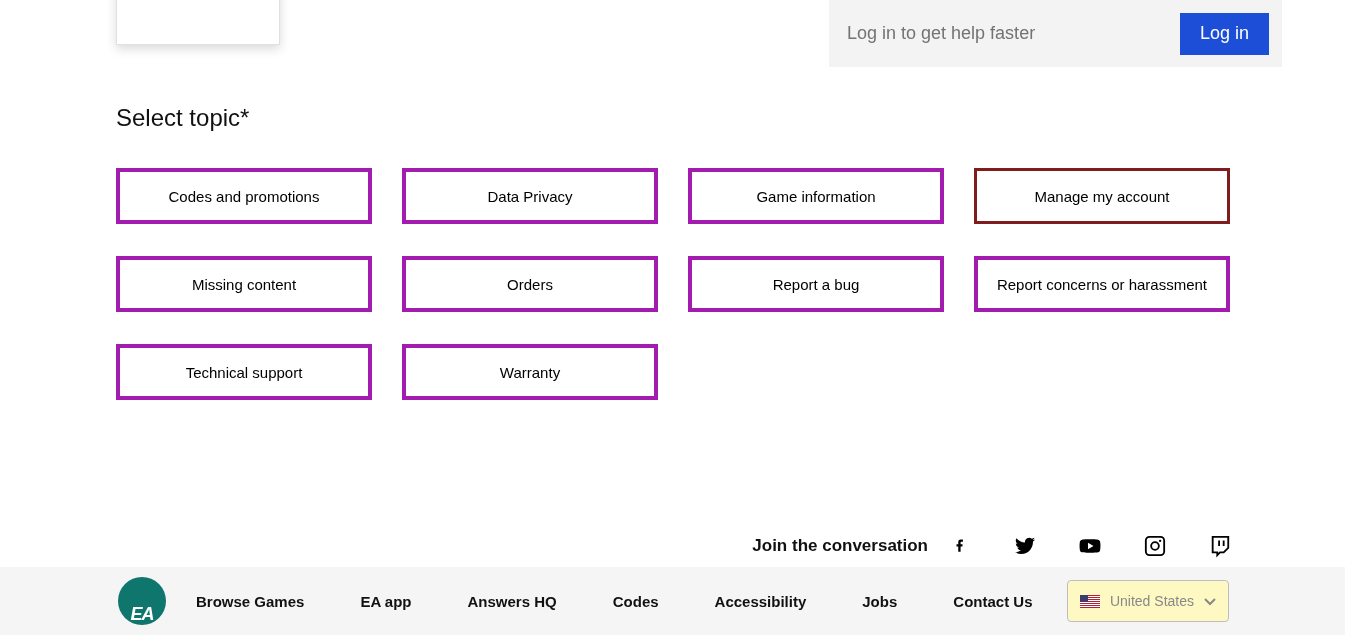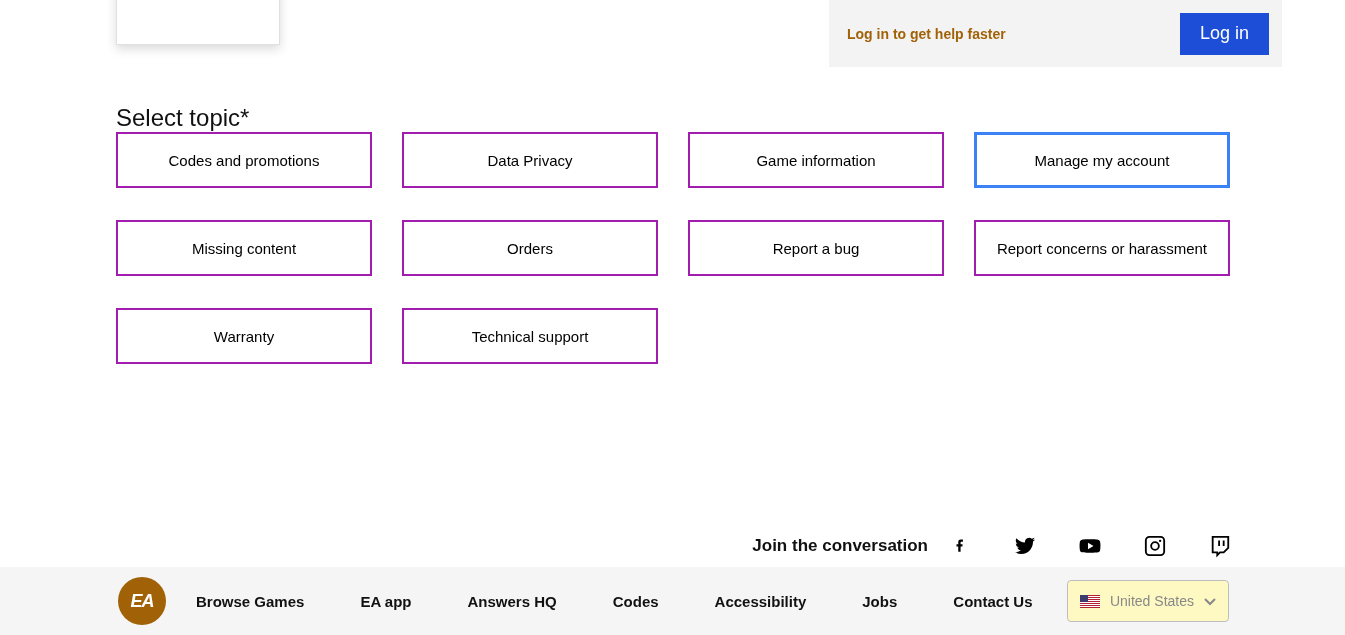--- a/index.html
+++ b/index.html
@@ -32,23 +32,23 @@
     top: 0;
     width: 453px;
     height: 67px;
     background: #f3f3f3;
     display: flex;
     align-items: center;
     justify-content: space-between;
     padding: 0 13px 0 18px;
   }
   .login-banner .msg {
-    font-size: 14px;
-    font-weight: 700;
-    color: #a16207;
+    font-size: 18px;
+    font-weight: 400;
+    color: #737373;
   }
   .login-btn {
     background: #1d4ed8;
     color: #fff;
     border: none;
     font-weight: 400;
     font-size: 18px;
     height: 42px;
     padding: 0 20px;
     cursor: pointer;
@@ -58,43 +58,44 @@
   .main {
     position: absolute;
     left: 116px;
     top: 104px;
     width: 1115px;
   }
   .heading {
     font-size: 24px;
     font-weight: 500;
     color: #111;
+    margin-bottom: 36px;
   }
 
   .topic-grid {
     display: grid;
     grid-template-columns: repeat(4, 256px);
     column-gap: 30px;
     row-gap: 32px;
   }
   .topic {
     height: 56px;
-    border: 2px solid #a21caf;
+    border: 4px solid #a21caf;
     display: flex;
     align-items: center;
     justify-content: center;
     font-size: 15px;
     font-weight: 500;
     cursor: pointer;
     background: #fff;
     text-align: center;
     padding: 0 8px;
   }
   .topic.selected {
-    border: 3px solid #3b82f6;
+    border: 3px solid #7f1d1d;
   }
 
   
   .social-row {
     position: absolute;
     right: 110px;
     bottom: 77px;
     display: flex;
     align-items: center;
     gap: 35px;
@@ -124,23 +125,23 @@
     height: 68px;
     background: #f5f5f5;
     display: flex;
     align-items: center;
     padding-left: 118px;
   }
   .ea-logo {
     width: 48px;
     height: 48px;
     border-radius: 50%;
-    background: #a16207;
-    display: flex;
-    align-items: center;
+    background: #0f766e;
+    display: flex;
+    align-items: flex-end;
     justify-content: center;
     margin-right: 30px;
   }
   .ea-logo span {
     color: #fff;
     font-weight: 800;
     font-size: 18px;
     font-style: italic;
     letter-spacing: -1px;
   }
@@ -226,24 +227,24 @@
       <div class="topic">
         <span>Orders</span>
       </div>
       <div class="topic">
         <span>Report a bug</span>
       </div>
       <div class="topic">
         <span>Report concerns or harassment</span>
       </div>
       <div class="topic">
+        <span>Technical support</span>
+      </div>
+      <div class="topic">
         <span>Warranty</span>
-      </div>
-      <div class="topic">
-        <span>Technical support</span>
       </div>
     </div>
 </div>
 
 <div class="social-row">
   <span class="label">Join the conversation</span>
   <span class="icon">
     <svg viewBox="0 0 24 24" width="14" height="24">
         <path d="M13 22v-9h3l.5-4H13V6.5c0-1 .3-2 2-2h2V1h-3.5C10 1 9 3 9 6v3H6v4h3v9h4z"></path>
       </svg>

